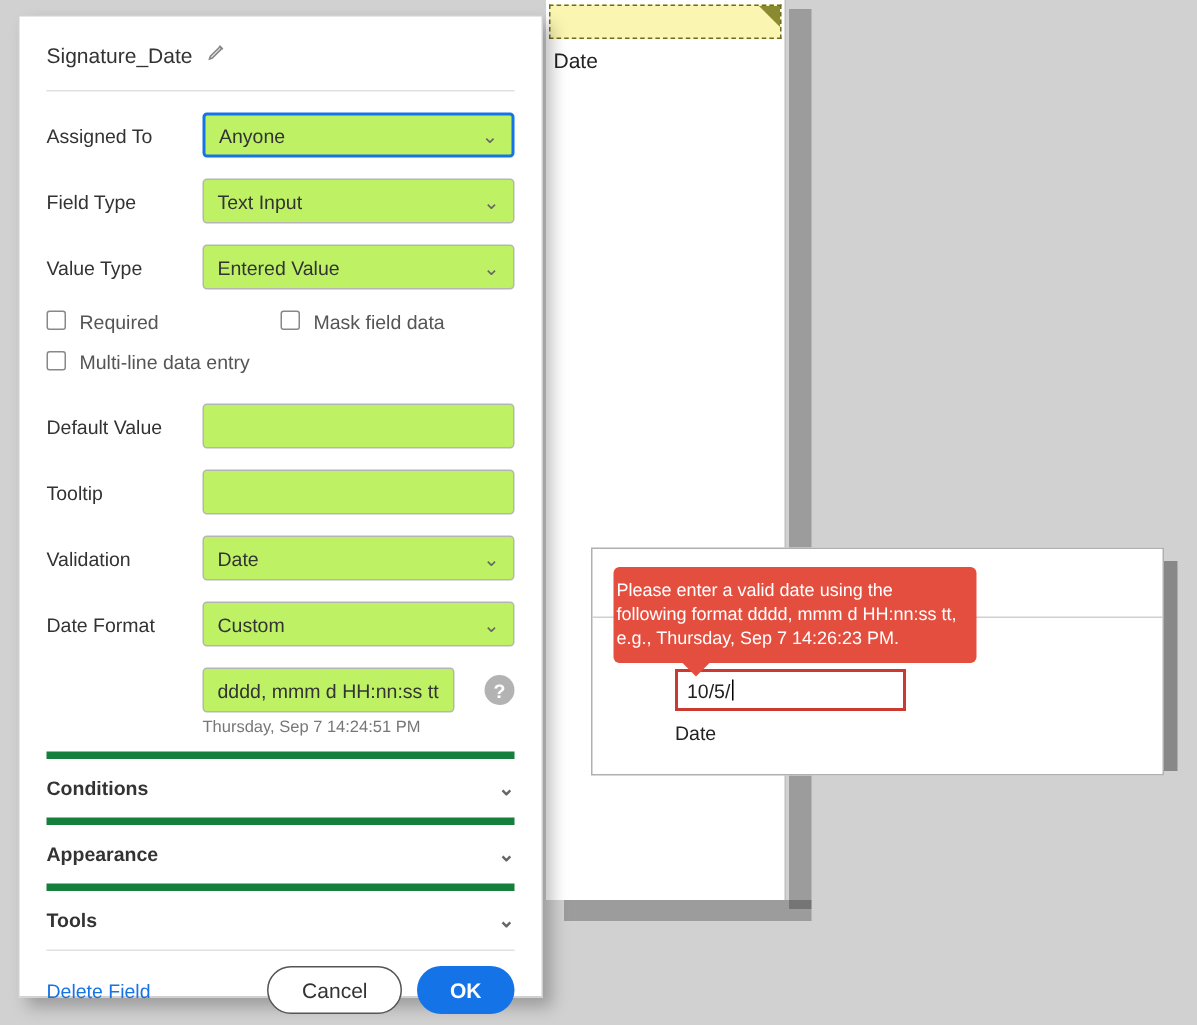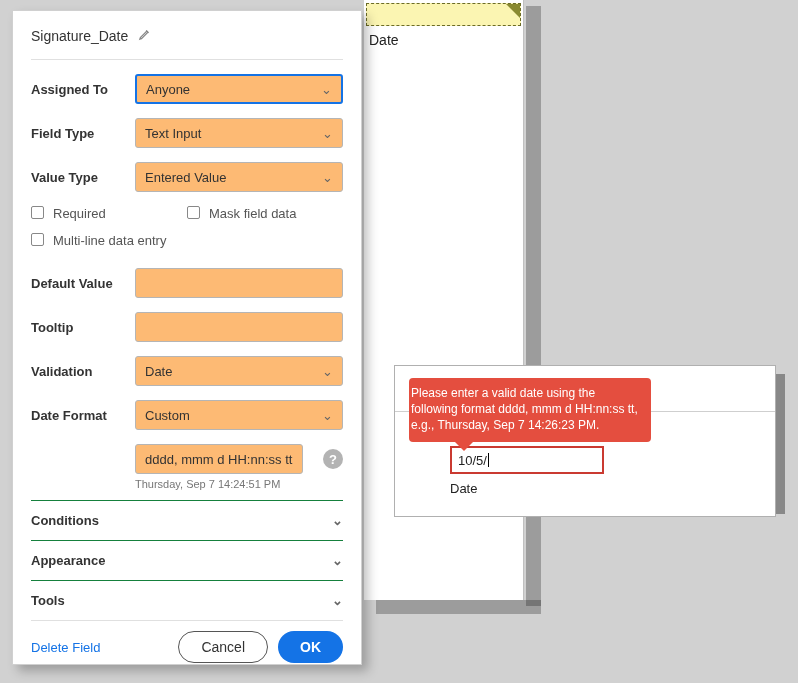--- a/index.html
+++ b/index.html
@@ -8,36 +8,36 @@
     .panel {
       position: absolute; left: 12px; top: 10px; width: 350px; height: 655px;
       background: #fff; border: 1px solid #d0d0d0; box-shadow: 6px 6px 10px rgba(0,0,0,0.25);
       padding: 16px 18px 14px 18px;
     }
     .title-row { display: flex; align-items: center; gap: 10px; padding-bottom: 8px; }
     .title { font-size: 14px; color: #333; }
     .pencil { color: #888; }
     .divider { height: 1px; background: #e0e0e0; margin: 6px 0 14px 0; }
     .row { display: flex; align-items: center; margin-bottom: 14px; }
-    .label { width: 104px; font-size: 13px; color: #333; font-weight: 700; }
+    .label { width: 104px; font-size: 13px; color: #333; font-weight: 400; }
     .select, .text-input {
       flex: 1; height: 30px; border: 1px solid #b5b5b5; border-radius: 3px;
       padding: 0 9px; display: flex; align-items: center; justify-content: space-between;
-      font-size: 13px; color: #333; background: #fdba74;
+      font-size: 13px; color: #333; background: #bef264;
     }
     .select.active { border: 2px solid #1473e6; }
     .chev { color: #666; font-size: 13px; }
     .checks { display: flex; flex-wrap: wrap; margin: 2px 0 8px 0; }
     .check { display: flex; align-items: flex-start; width: 50%; margin-bottom: 12px; font-size: 13px; color: #555; }
     .cbox { width: 13px; height: 13px; border: 1.5px solid #888; margin-right: 9px; border-radius: 2px; }
     .smalltext { font-size: 11px; color: #777; margin: 4px 0 10px 104px; }
     .format-row { display: flex; align-items: center; gap: 20px; margin-left: 104px; }
     .format-row .text-input { flex: 1; }
     .help { width: 20px; height: 20px; background: #b3b3b3; color: #fff; border-radius: 50%; display: flex; align-items: center; justify-content: center; font-size: 13px; font-weight: 700; }
-    .section { display: flex; align-items: center; justify-content: space-between; font-size: 13px; color: #333; font-weight: 600; padding: 12px 0; border-top: 1px solid #15803d; }
+    .section { display: flex; align-items: center; justify-content: space-between; font-size: 13px; color: #333; font-weight: 600; padding: 12px 0; border-top: 5px solid #15803d; }
     .footer { display: flex; align-items: center; justify-content: space-between; margin-top: 10px; }
     .delete-link { color: #1473e6; font-size: 13px; }
     .btnrow { display: flex; gap: 10px; }
     .btn { height: 32px; border-radius: 16px; padding: 0 22px; display: flex; align-items: center; font-size: 14px; }
     .btn-cancel { border: 1.5px solid #555; color: #333; background: #fff; }
     .btn-ok { background: #1473e6; color: #fff; font-weight: 600; }
 
     .sticky {
       position: absolute; left: 366px; top: 3px; width: 155px; height: 23px;
       background: #fbf5b2; border: 1px dashed #6b6b27;

